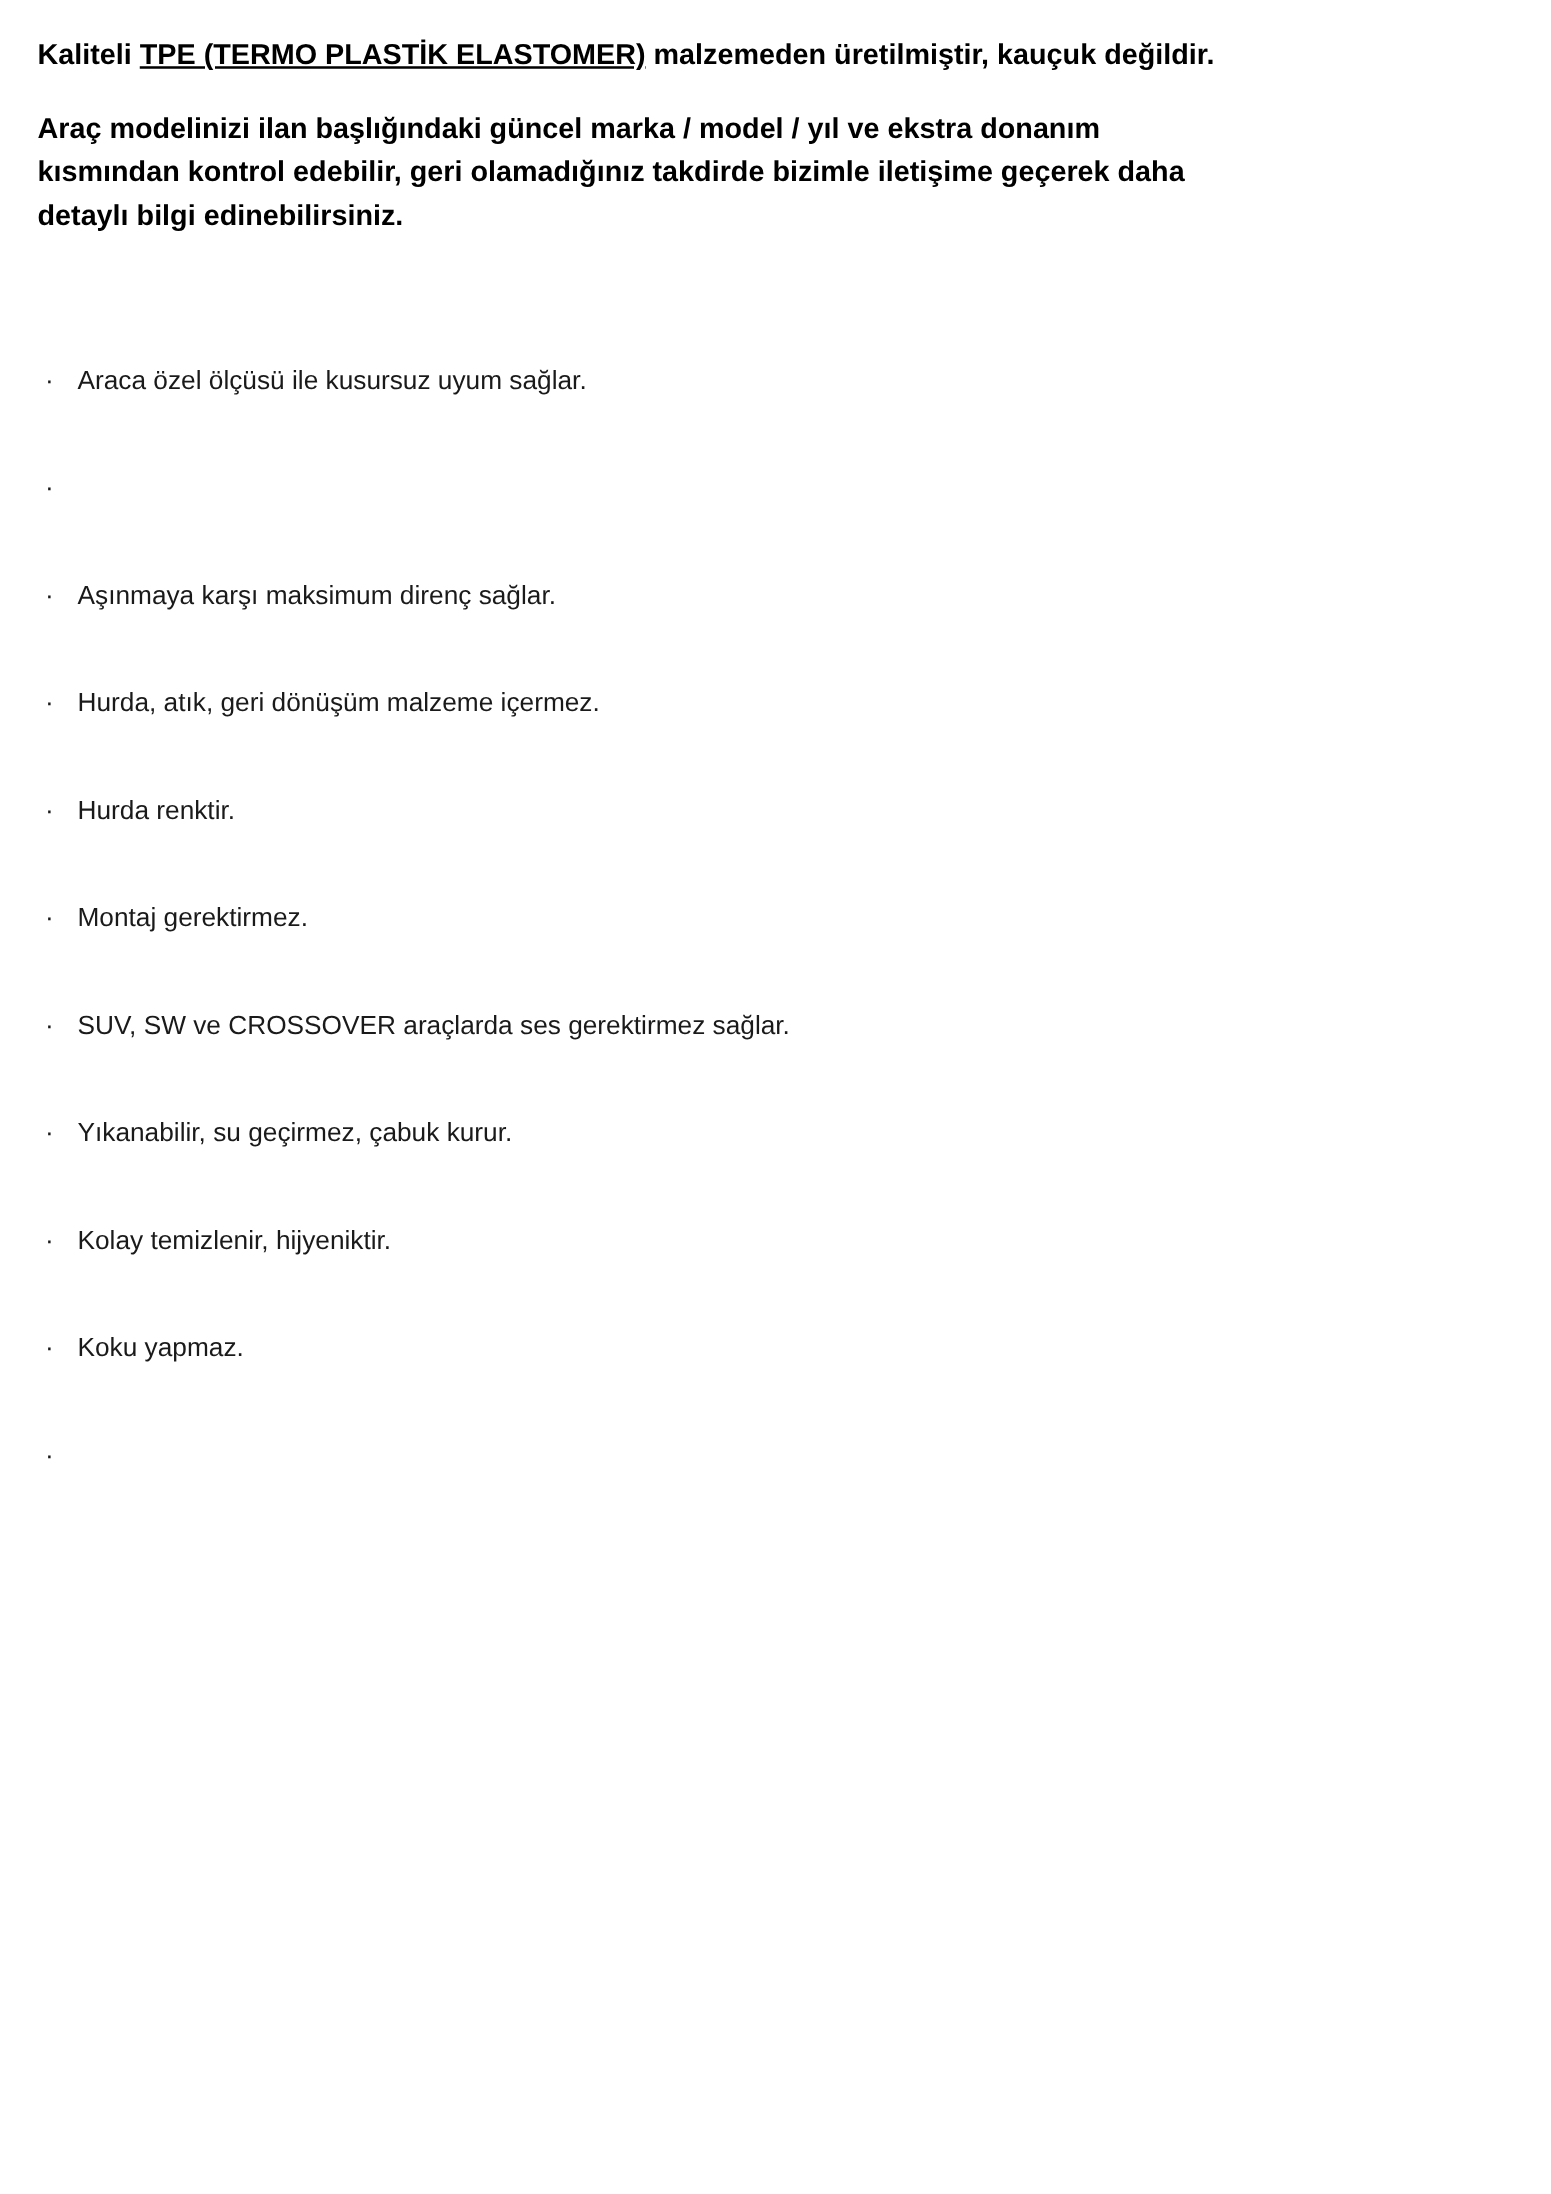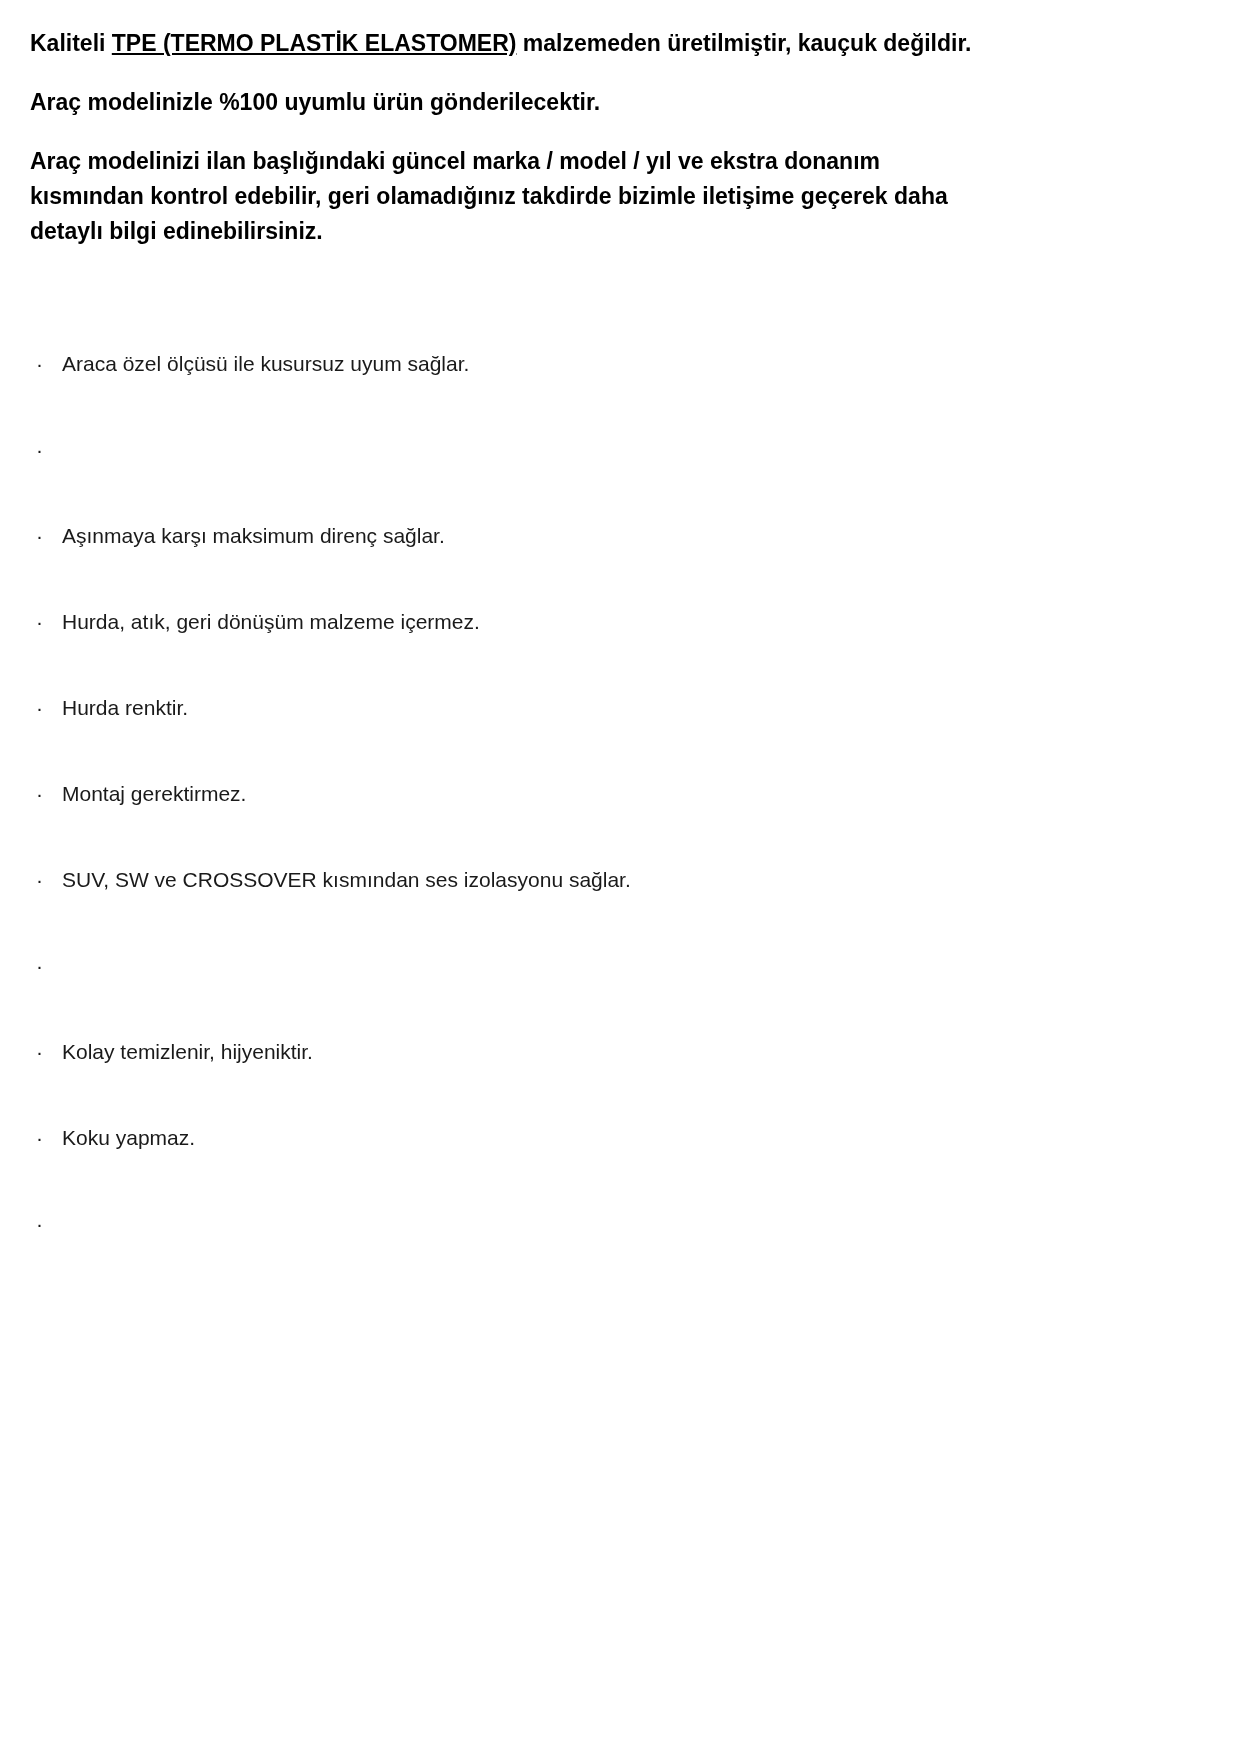--- a/index.html
+++ b/index.html
@@ -50,21 +50,20 @@
     white-space: pre-line;
   }
 </style>
 </head>
 <body>
 
 <div class="page">
 
   <p class="heading"><span>Kaliteli </span><span class="underlined">TPE (TERMO PLASTİK ELASTOMER)</span><span> malzemeden üretilmiştir, kauçuk değildir.</span></p>
 
-  <p class="heading">Araç modelinizle %100 uyumlu ürün gönderilecektir.</p>
 
   <p class="heading">Araç modelinizi ilan başlığındaki güncel marka / model / yıl ve ekstra donanım
 kısmından kontrol edebilir, geri olamadığınız takdirde bizimle iletişime geçerek daha
 detaylı bilgi edinebilirsiniz.</p>
 
   <ul class="features">
     <li class="feature-item">
       <span class="bullet-dot">·</span>
       <span class="feature-text">Araca özel ölçüsü ile kusursuz uyum sağlar.</span>
     </li>
@@ -82,24 +81,25 @@
     <li class="feature-item">
       <span class="bullet-dot">·</span>
       <span class="feature-text">Hurda renktir.</span>
     </li>
     <li class="feature-item">
       <span class="bullet-dot">·</span>
       <span class="feature-text">Montaj gerektirmez.</span>
     </li>
     <li class="feature-item">
       <span class="bullet-dot">·</span>
-      <span class="feature-text">SUV, SW ve CROSSOVER kısmından ses izolasyonu sağlar.</span>
+      <span class="feature-text">SUV, SW ve CROSSOVER araçlarda ses gerektirmez sağlar.</span>
     </li>
     <li class="feature-item">
       <span class="bullet-dot">·</span>
+      <span class="feature-text">Yıkanabilir, su geçirmez, çabuk kurur.</span>
     </li>
     <li class="feature-item">
       <span class="bullet-dot">·</span>
       <span class="feature-text">Kolay temizlenir, hijyeniktir.</span>
     </li>
     <li class="feature-item">
       <span class="bullet-dot">·</span>
       <span class="feature-text">Koku yapmaz.</span>
     </li>
     <li class="feature-item">

